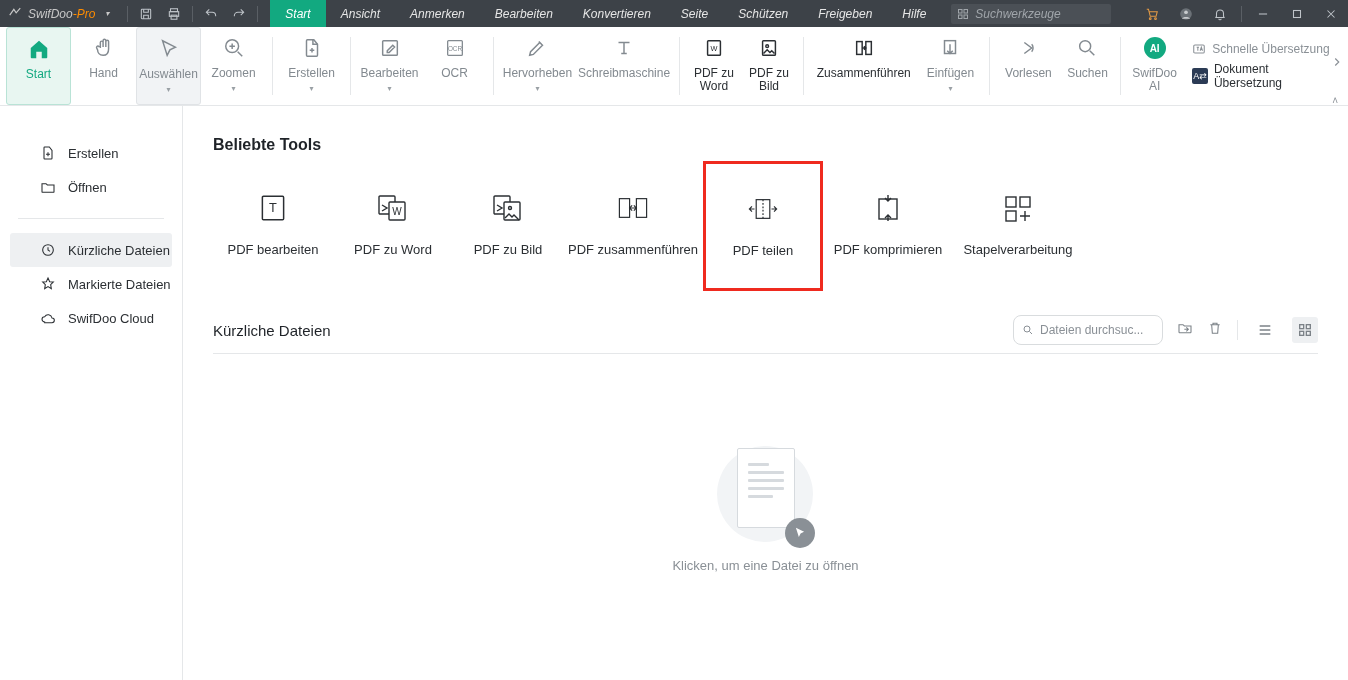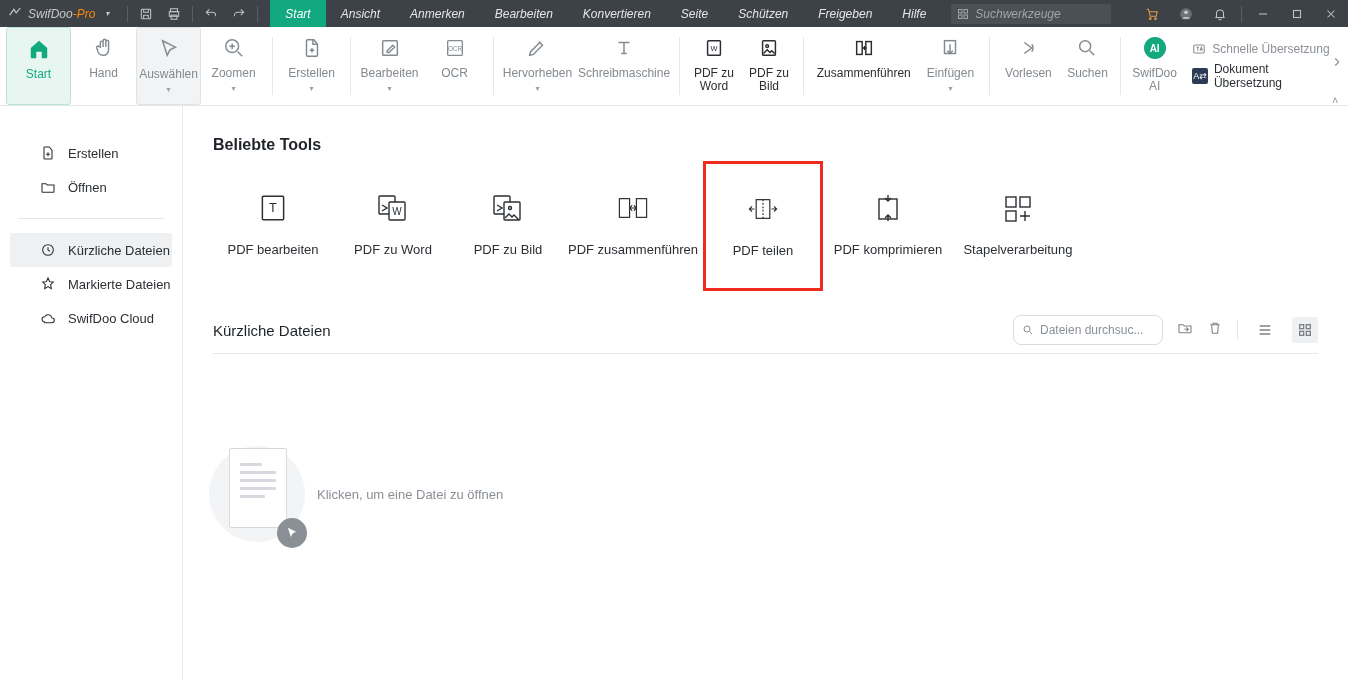--- a/index.html
+++ b/index.html
@@ -60,21 +60,21 @@
   .recent-head { margin-top: 24px; display: flex; align-items: center; }
   .recent-head .title { font-size: 15px; color: #1f2328; }
   .recent-right { display: flex; align-items: center; gap: 14px; }
   .search2 { width: 150px; height: 30px; border: 1px solid #d9dcde; border-radius: 8px; display: flex; align-items: center; gap: 6px; padding: 0 8px; color: #8a9096; font-size: 12px; }
   .ico { color: #7c8288; }
   .ico svg { width: 16px; height: 16px; }
   .vsep { width: 1px; height: 20px; background: #e5e7e9; }
   .view-btn { width: 26px; height: 26px; display: flex; align-items: center; justify-content: center; border-radius: 3px; }
   .view-btn.active { background: #eef0f2; }
   .hr { height: 1px; background: #e5e7e9; margin-top: 8px; }
-  .empty { display: flex; flex-direction: row; align-items: center; margin-top: 90px; color: #8a9096; font-size: 13px; gap: 14px; }
+  .empty { display: flex; flex-direction: column; align-items: center; margin-top: 90px; color: #8a9096; font-size: 13px; gap: 14px; }
   .empty .doc { width: 90px; height: 100px; position: relative; }
   .empty .doc .circle { width: 96px; height: 96px; border-radius: 50%; background: #f2f4f6; position: absolute; left: -4px; top: 2px; }
   .empty .doc .page { position: absolute; left: 16px; top: 4px; width: 58px; height: 80px; background: #fff; border: 1px solid #d6dade; border-radius: 2px; padding: 14px 10px; display: flex; flex-direction: column; gap: 5px; }
   .empty .doc .page .ln { height: 3px; background: #d6dade; border-radius: 1px; }
   .empty .doc .cursor-badge { position: absolute; right: -4px; bottom: -4px; width: 30px; height: 30px; border-radius: 50%; background: #8a9096; display: flex; align-items: center; justify-content: center; }
   .empty .doc .cursor-badge svg { width: 14px; height: 14px; color: #fff; }
 </style>
 </head>
 <body>
 

